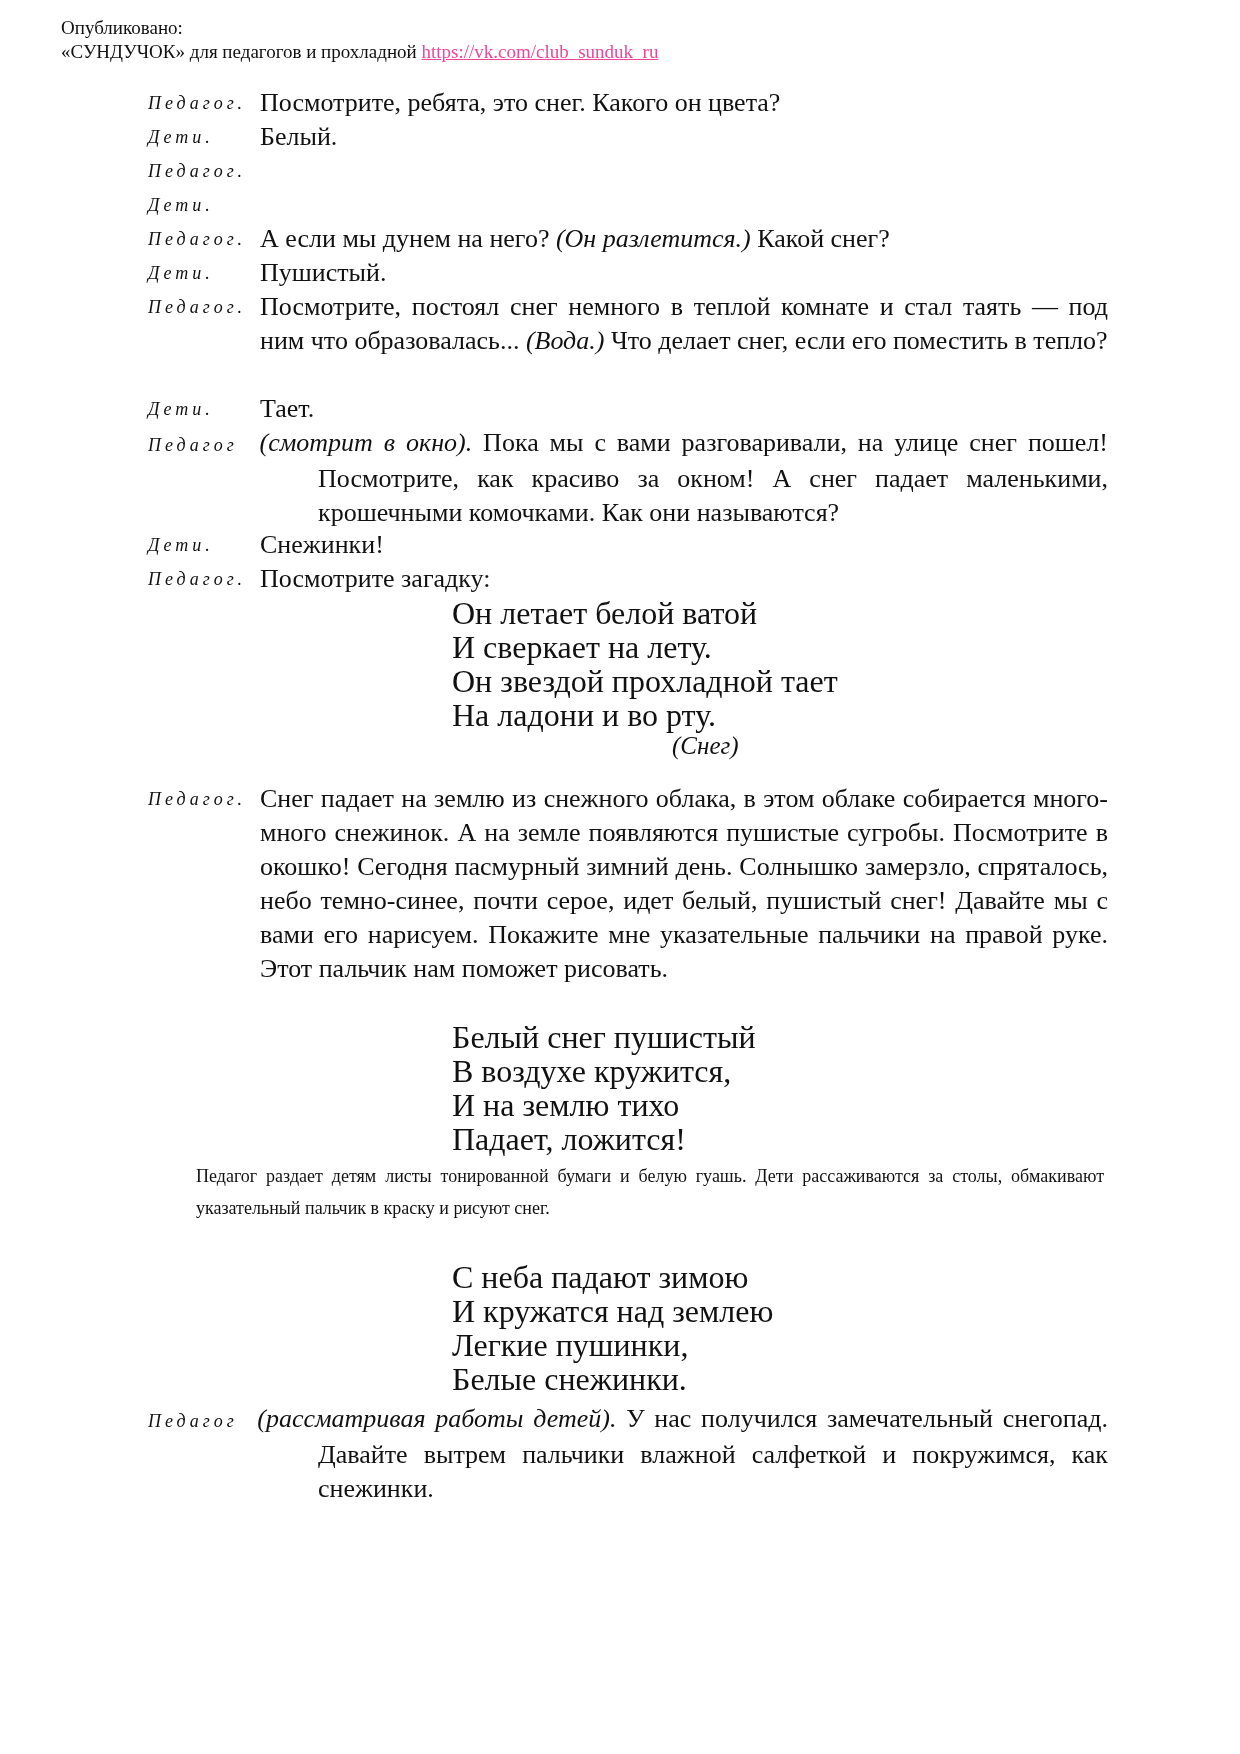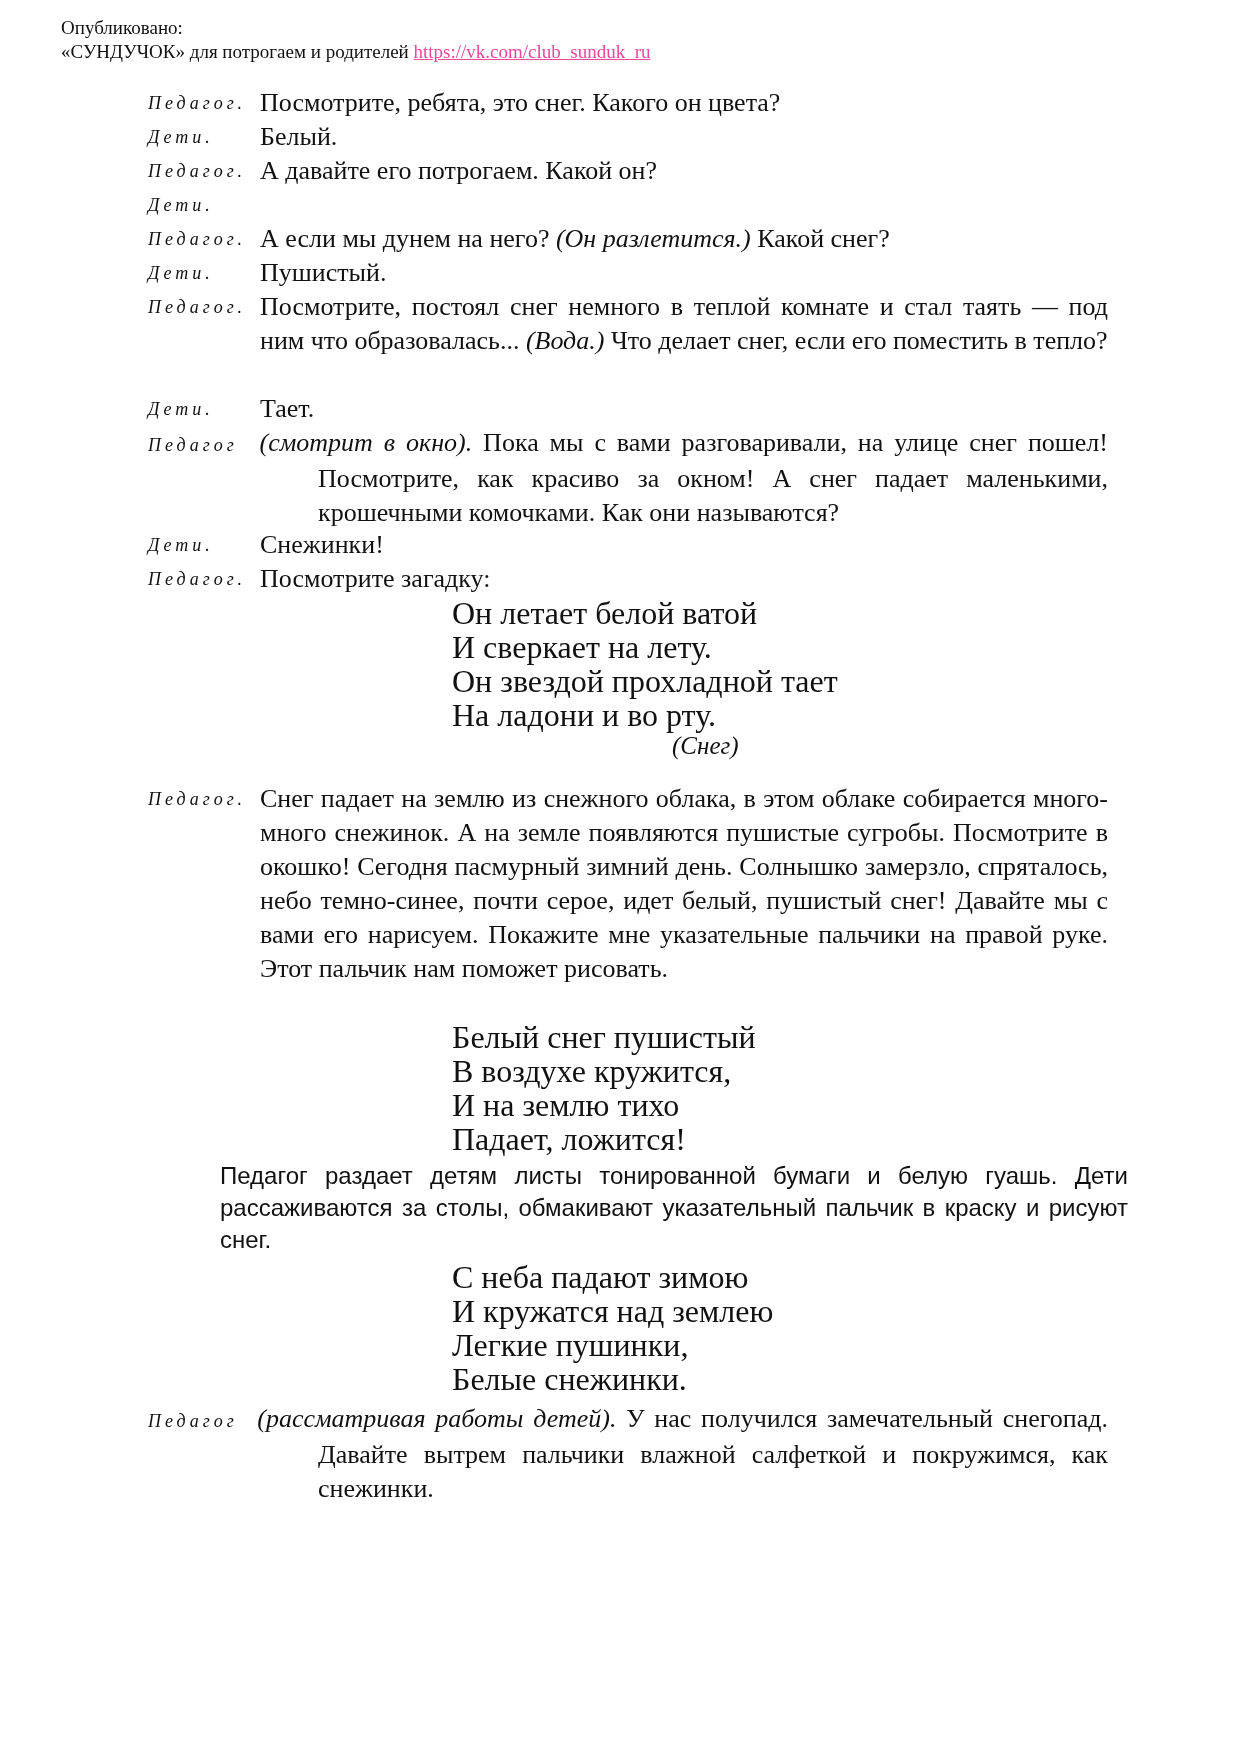--- a/index.html
+++ b/index.html
@@ -6,44 +6,43 @@
     body { width: 1240px; height: 1754px; position: relative; overflow: hidden; color: #111; }
     .header { position: absolute; left: 61px; top: 16px; font-family: "Liberation Serif", serif; font-size: 19px; line-height: 24px; color: #111; }
     .header a { color: #ec4899; text-decoration: underline; }
     .page { position: absolute; left: 0; top: 0; width: 1240px; }
     .row { position: absolute; left: 148px; width: 960px; font-family: "Liberation Serif", serif; font-size: 26px; line-height: 34px; }
     .speaker { position: absolute; left: 0; top: 0; font-style: italic; letter-spacing: 4px; font-size: 18px; }
     .text { margin-left: 112px; text-align: justify; }
     .stage { font-style: italic; }
     .poem { position: absolute; left: 452px; font-family: "Liberation Serif", serif; font-size: 32px; line-height: 34px; }
     .answer { position: absolute; left: 672px; font-family: "Liberation Serif", serif; font-style: italic; font-size: 25px; }
-    .narration { position: absolute; left: 196px; width: 908px; font-family: Liberation Sans, sans-serif; font-size: 24px; line-height: 32px; text-align: justify; margin-left: 24px; }
+    .narration { position: absolute; left: 196px; width: 908px; font-family: Liberation Serif, serif; font-size: 18px; line-height: 32px; text-align: justify; }
     .first-indent { text-indent: -170px; padding-left: 170px; margin-left: 0; }
   </style>
 </head>
 <body>
 
 <div class="header">
   <div>Опубликовано:</div>
-  <div><span>«СУНДУЧОК» для потрогаем и родителей </span><a href="#">https://vk.com/club_sunduk_ru</a></div>
+  <div><span>«СУНДУЧОК» для педагогов и прохладной </span><a href="#">https://vk.com/club_sunduk_ru</a></div>
 </div>
 
 <div class="page">
 
   <div class="row" style="top:86px;">
     <span class="speaker">Педагог.</span>
     <div class="text">Посмотрите, ребята, это снег. Какого он цвета?</div>
   </div>
   <div class="row" style="top:120px;">
     <span class="speaker">Дети.</span>
     <div class="text">Белый.</div>
   </div>
   <div class="row" style="top:154px;">
     <span class="speaker">Педагог.</span>
-    <div class="text">А давайте его потрогаем. Какой он?</div>
   </div>
   <div class="row" style="top:188px;">
     <span class="speaker">Дети.</span>
   </div>
   <div class="row" style="top:222px;">
     <span class="speaker">Педагог.</span>
     <div class="text"><span>А если мы дунем на него? </span><span class="stage">(Он разлетится.)</span><span> Какой снег?</span></div>
   </div>
   <div class="row" style="top:256px;">
     <span class="speaker">Дети.</span>

